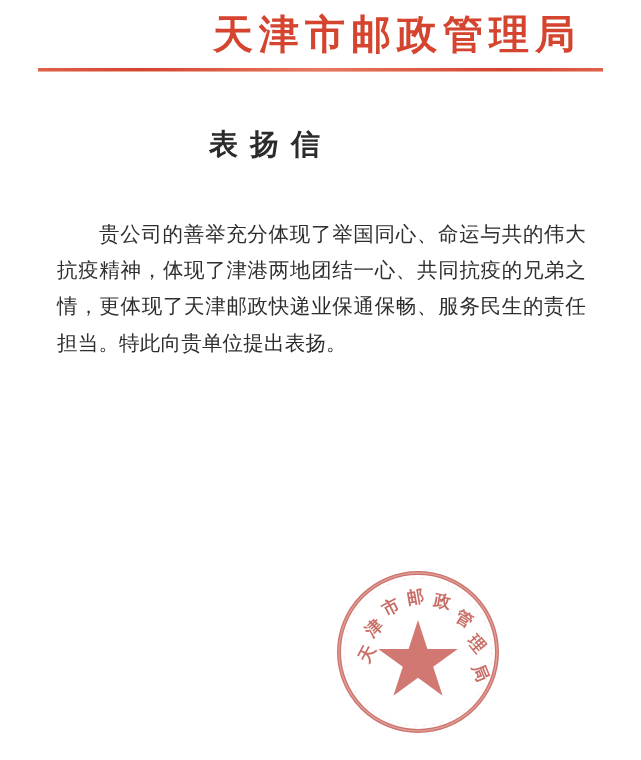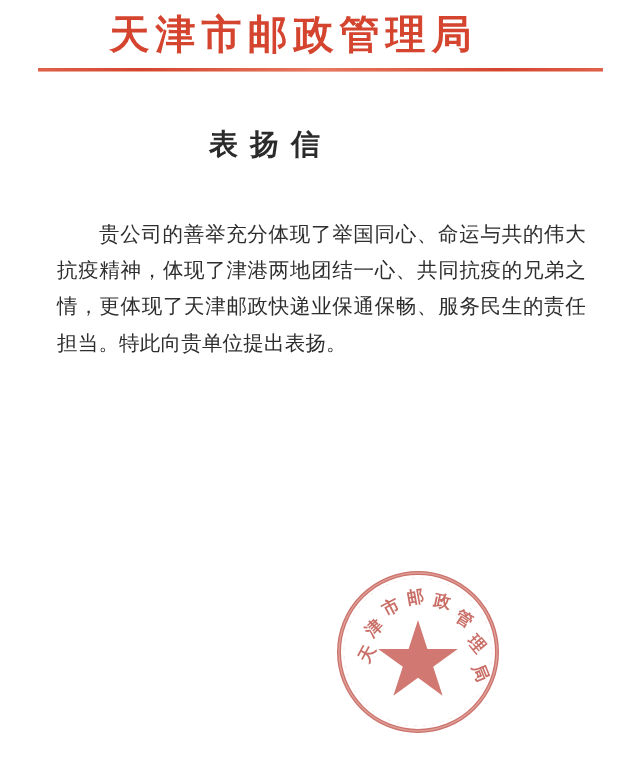--- a/index.html
+++ b/index.html
@@ -15,21 +15,21 @@
     overflow: hidden;
     font-family: "DejaVu Serif", "Liberation Serif", serif;
   }
 
   
   .letterhead {
     position: absolute;
     top: 8px;
     left: 0;
     width: 581px;
-    text-align: center;
+    text-align: right;
   }
   .letterhead-title {
     font-family: "DejaVu Serif", "Liberation Serif", serif;
     font-weight: bold;
     font-size: 40px;
     line-height: 52px;
     color: #d4442e;
     letter-spacing: 6px;
     text-indent: 6px;
     white-space: nowrap;

